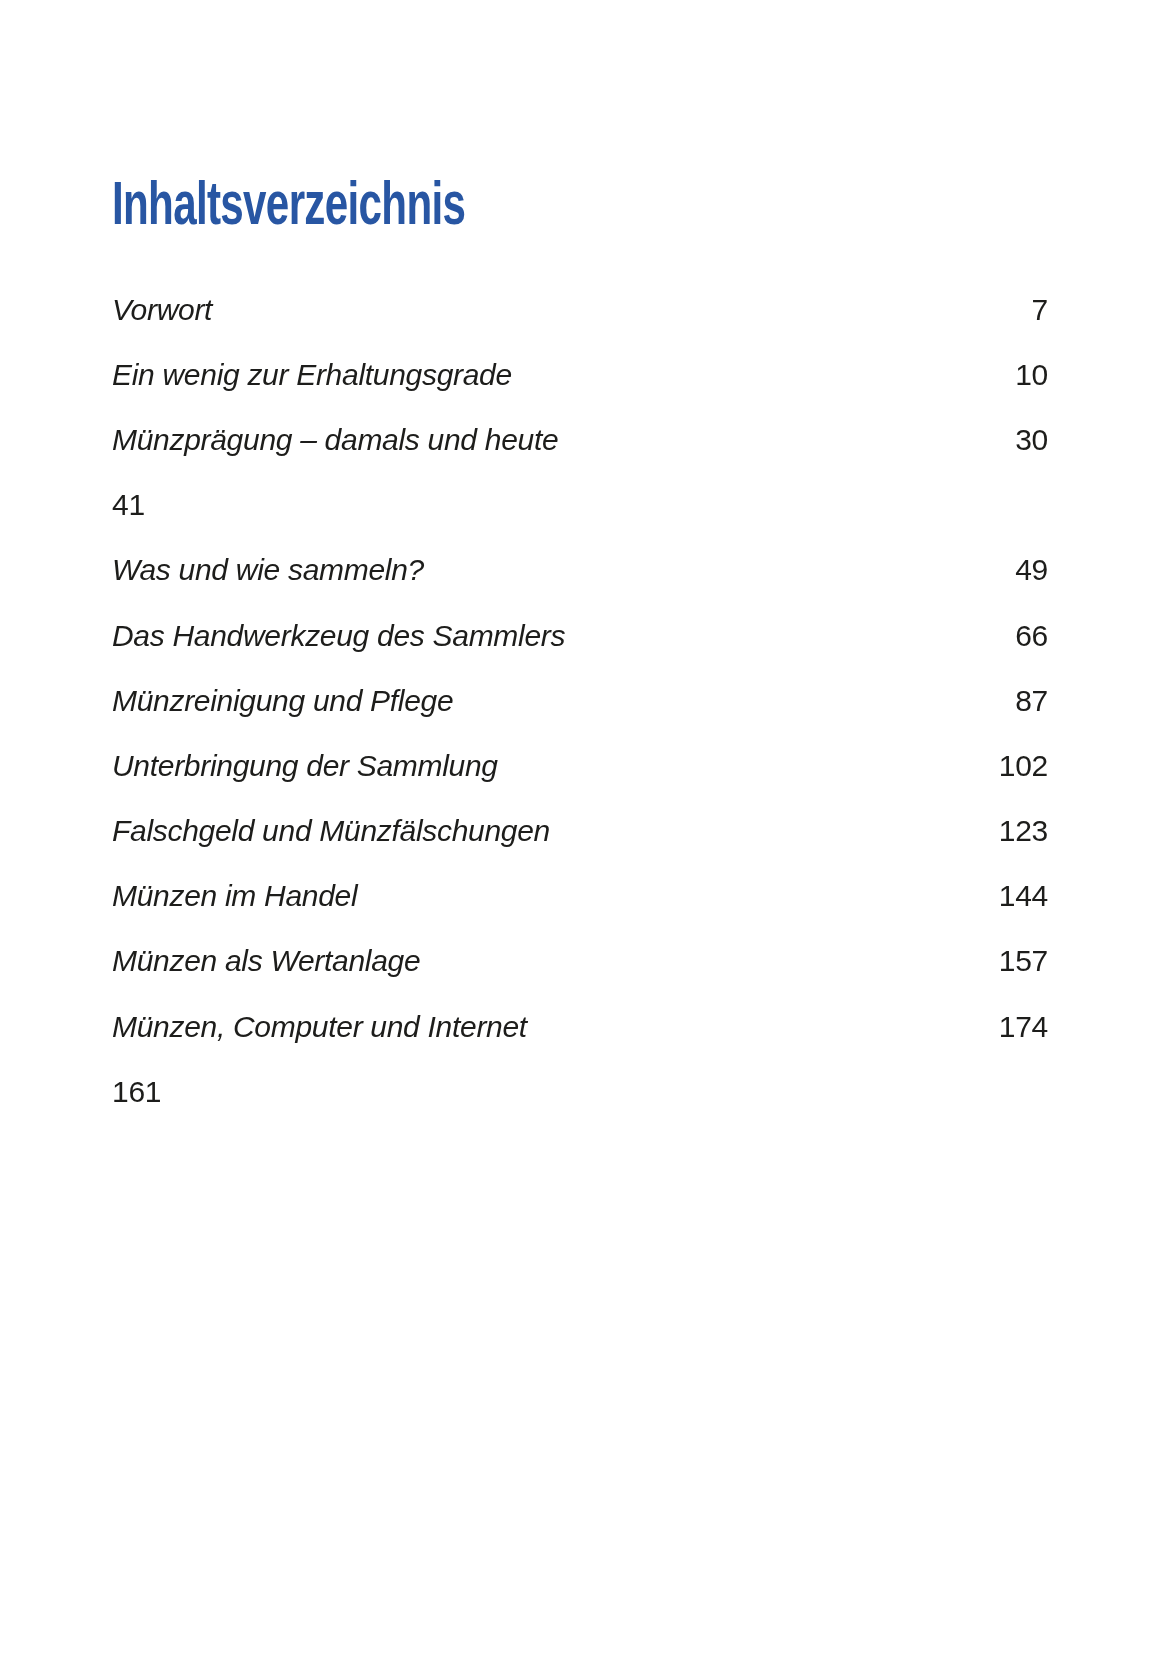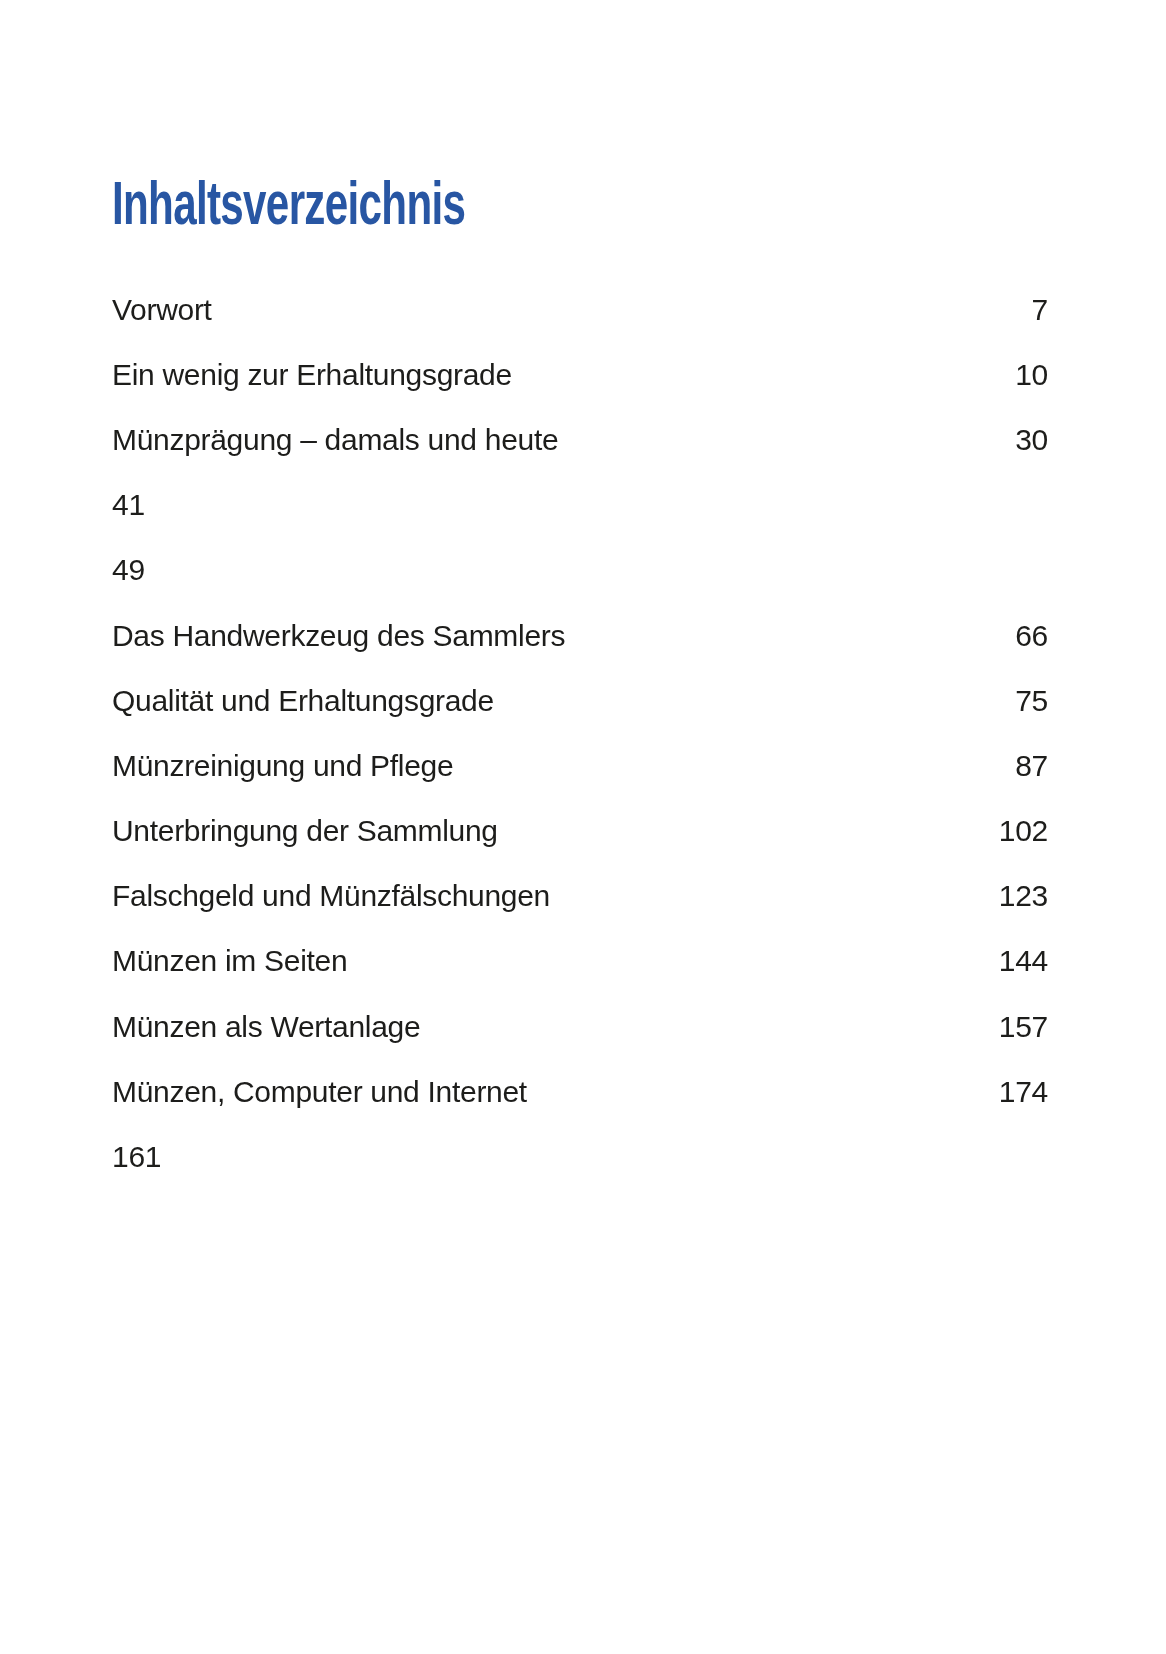--- a/index.html
+++ b/index.html
@@ -39,20 +39,21 @@
   .toc-row {
     height: 65.2px;
     display: flex;
     justify-content: space-between;
     align-items: center;
     font-size: 30px;
     letter-spacing: -0.3px;
   }
   .toc-label {
     white-space: nowrap;
+    font-style: italic;
   }
   .toc-page {
     text-align: right;
     font-variant-numeric: lining-nums;
   }
   .footer-page-number {
     position: absolute;
     right: 118px;
     top: 1548px;
     font-size: 30px;
@@ -82,50 +83,47 @@
       <span class="toc-label">Münzprägung – damals und heute</span>
       <span class="toc-page">30</span>
     </div>
 
 
     <div class="toc-row">
       <span class="toc-page">41</span>
     </div>
 
     <div class="toc-row">
+      <span class="toc-label">Was und wie sammeln?</span>
       <span class="toc-page">49</span>
     </div>
 
     <div class="toc-row">
       <span class="toc-label">Das Handwerkzeug des Sammlers</span>
       <span class="toc-page">66</span>
     </div>
 
-    <div class="toc-row">
-      <span class="toc-label">Qualität und Erhaltungsgrade</span>
-      <span class="toc-page">75</span>
-    </div>
 
     <div class="toc-row">
       <span class="toc-label">Münzreinigung und Pflege</span>
       <span class="toc-page">87</span>
     </div>
 
     <div class="toc-row">
       <span class="toc-label">Unterbringung der Sammlung</span>
       <span class="toc-page">102</span>
     </div>
 
     <div class="toc-row">
       <span class="toc-label">Falschgeld und Münzfälschungen</span>
       <span class="toc-page">123</span>
     </div>
 
     <div class="toc-row">
-      <span class="toc-label">Münzen im Seiten</span>
+      <span class="toc-label">Münzen im Handel</span>
       <span class="toc-page">144</span>
     </div>
 
     <div class="toc-row">
       <span class="toc-label">Münzen als Wertanlage</span>
       <span class="toc-page">157</span>
     </div>
 
     <div class="toc-row">
       <span class="toc-label">Münzen, Computer und Internet</span>

